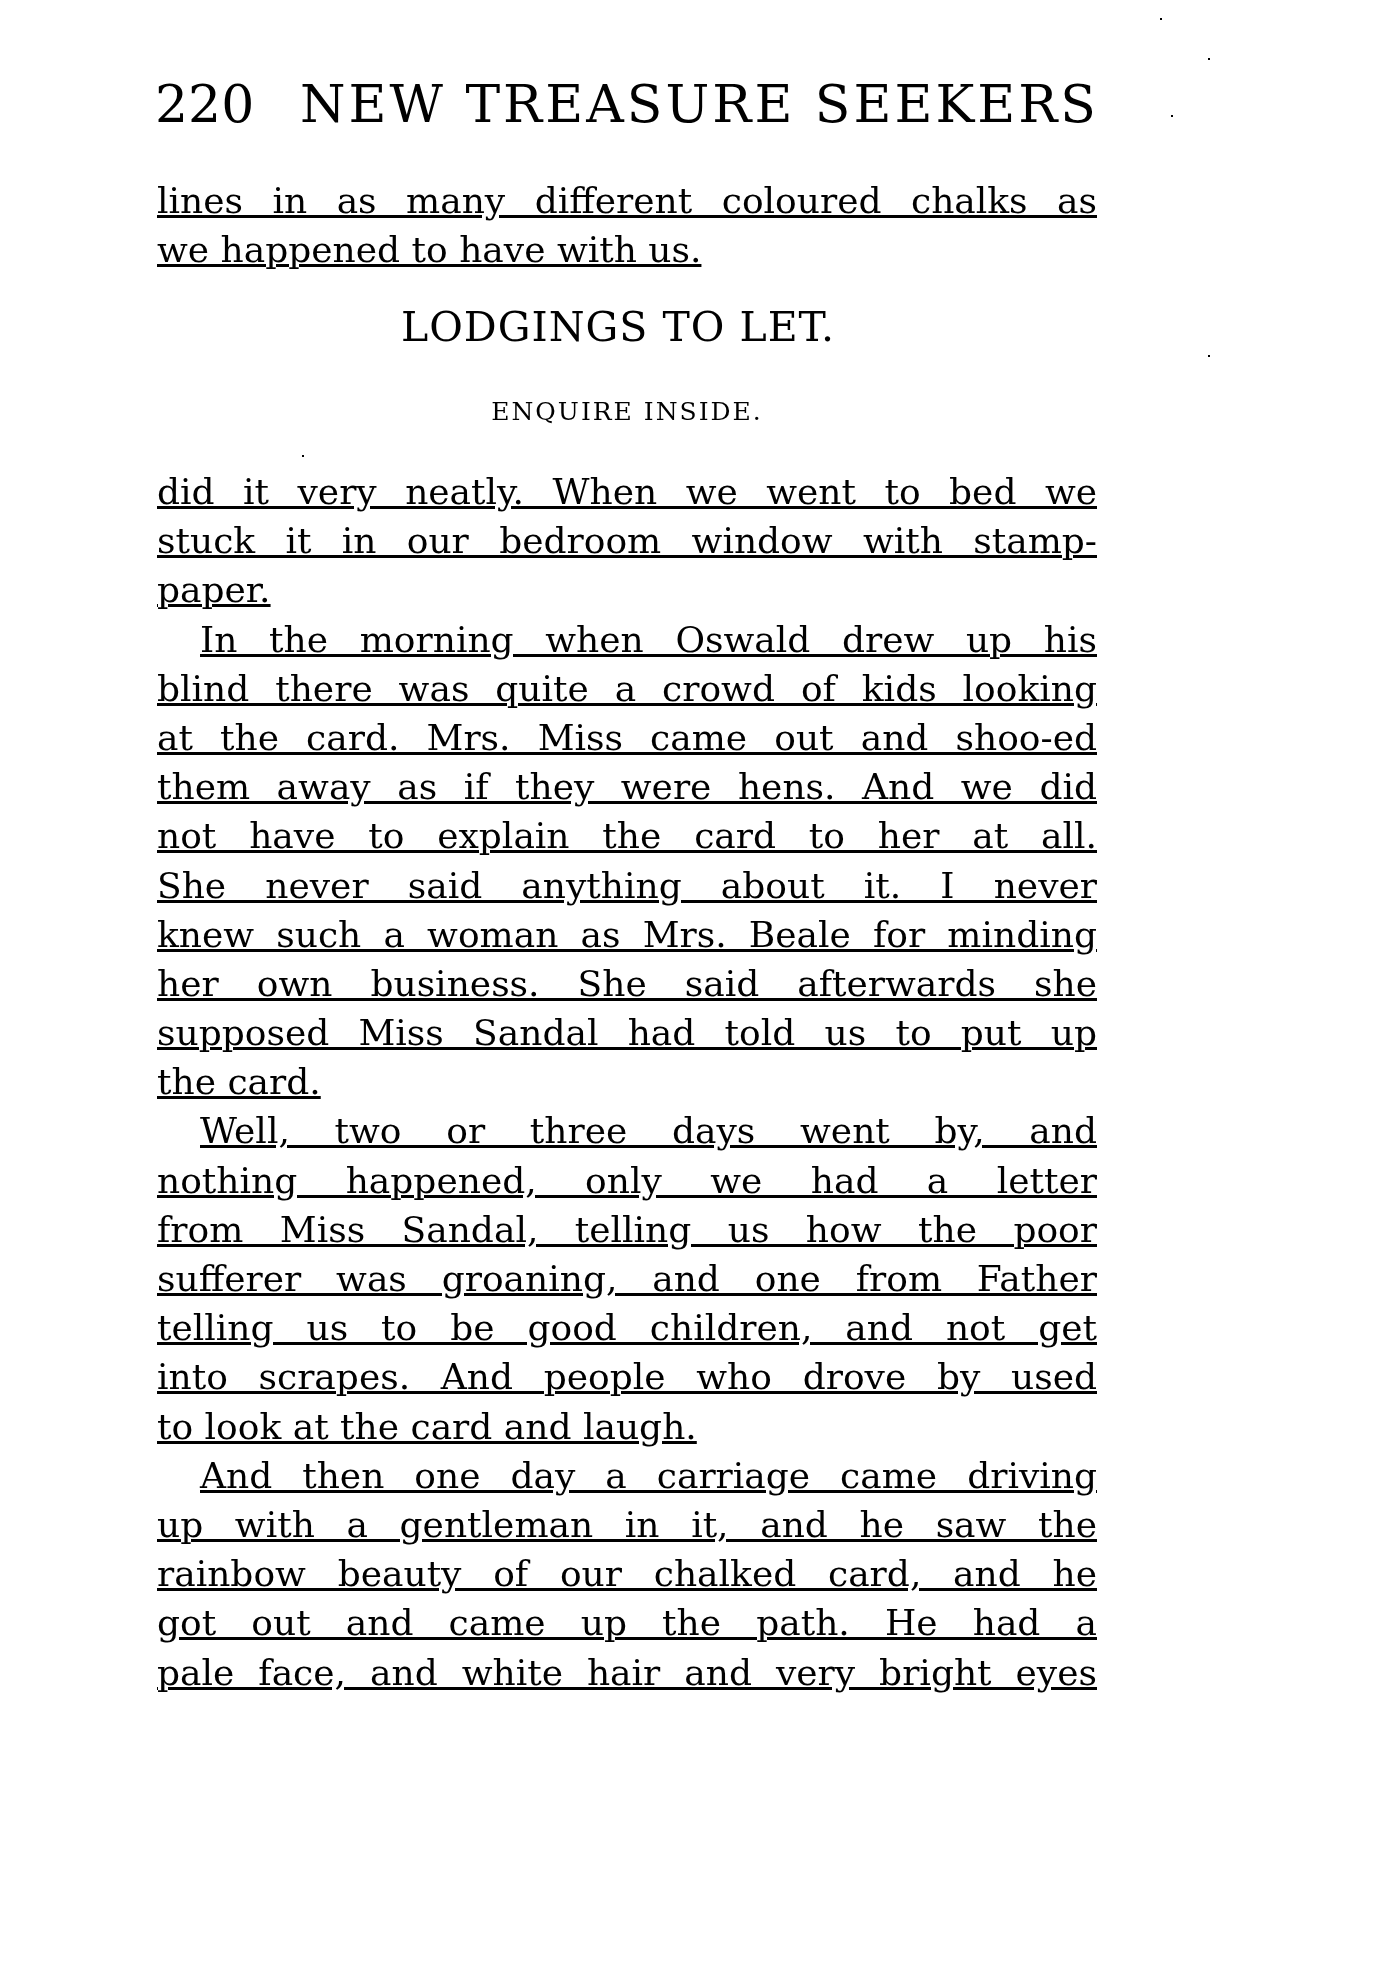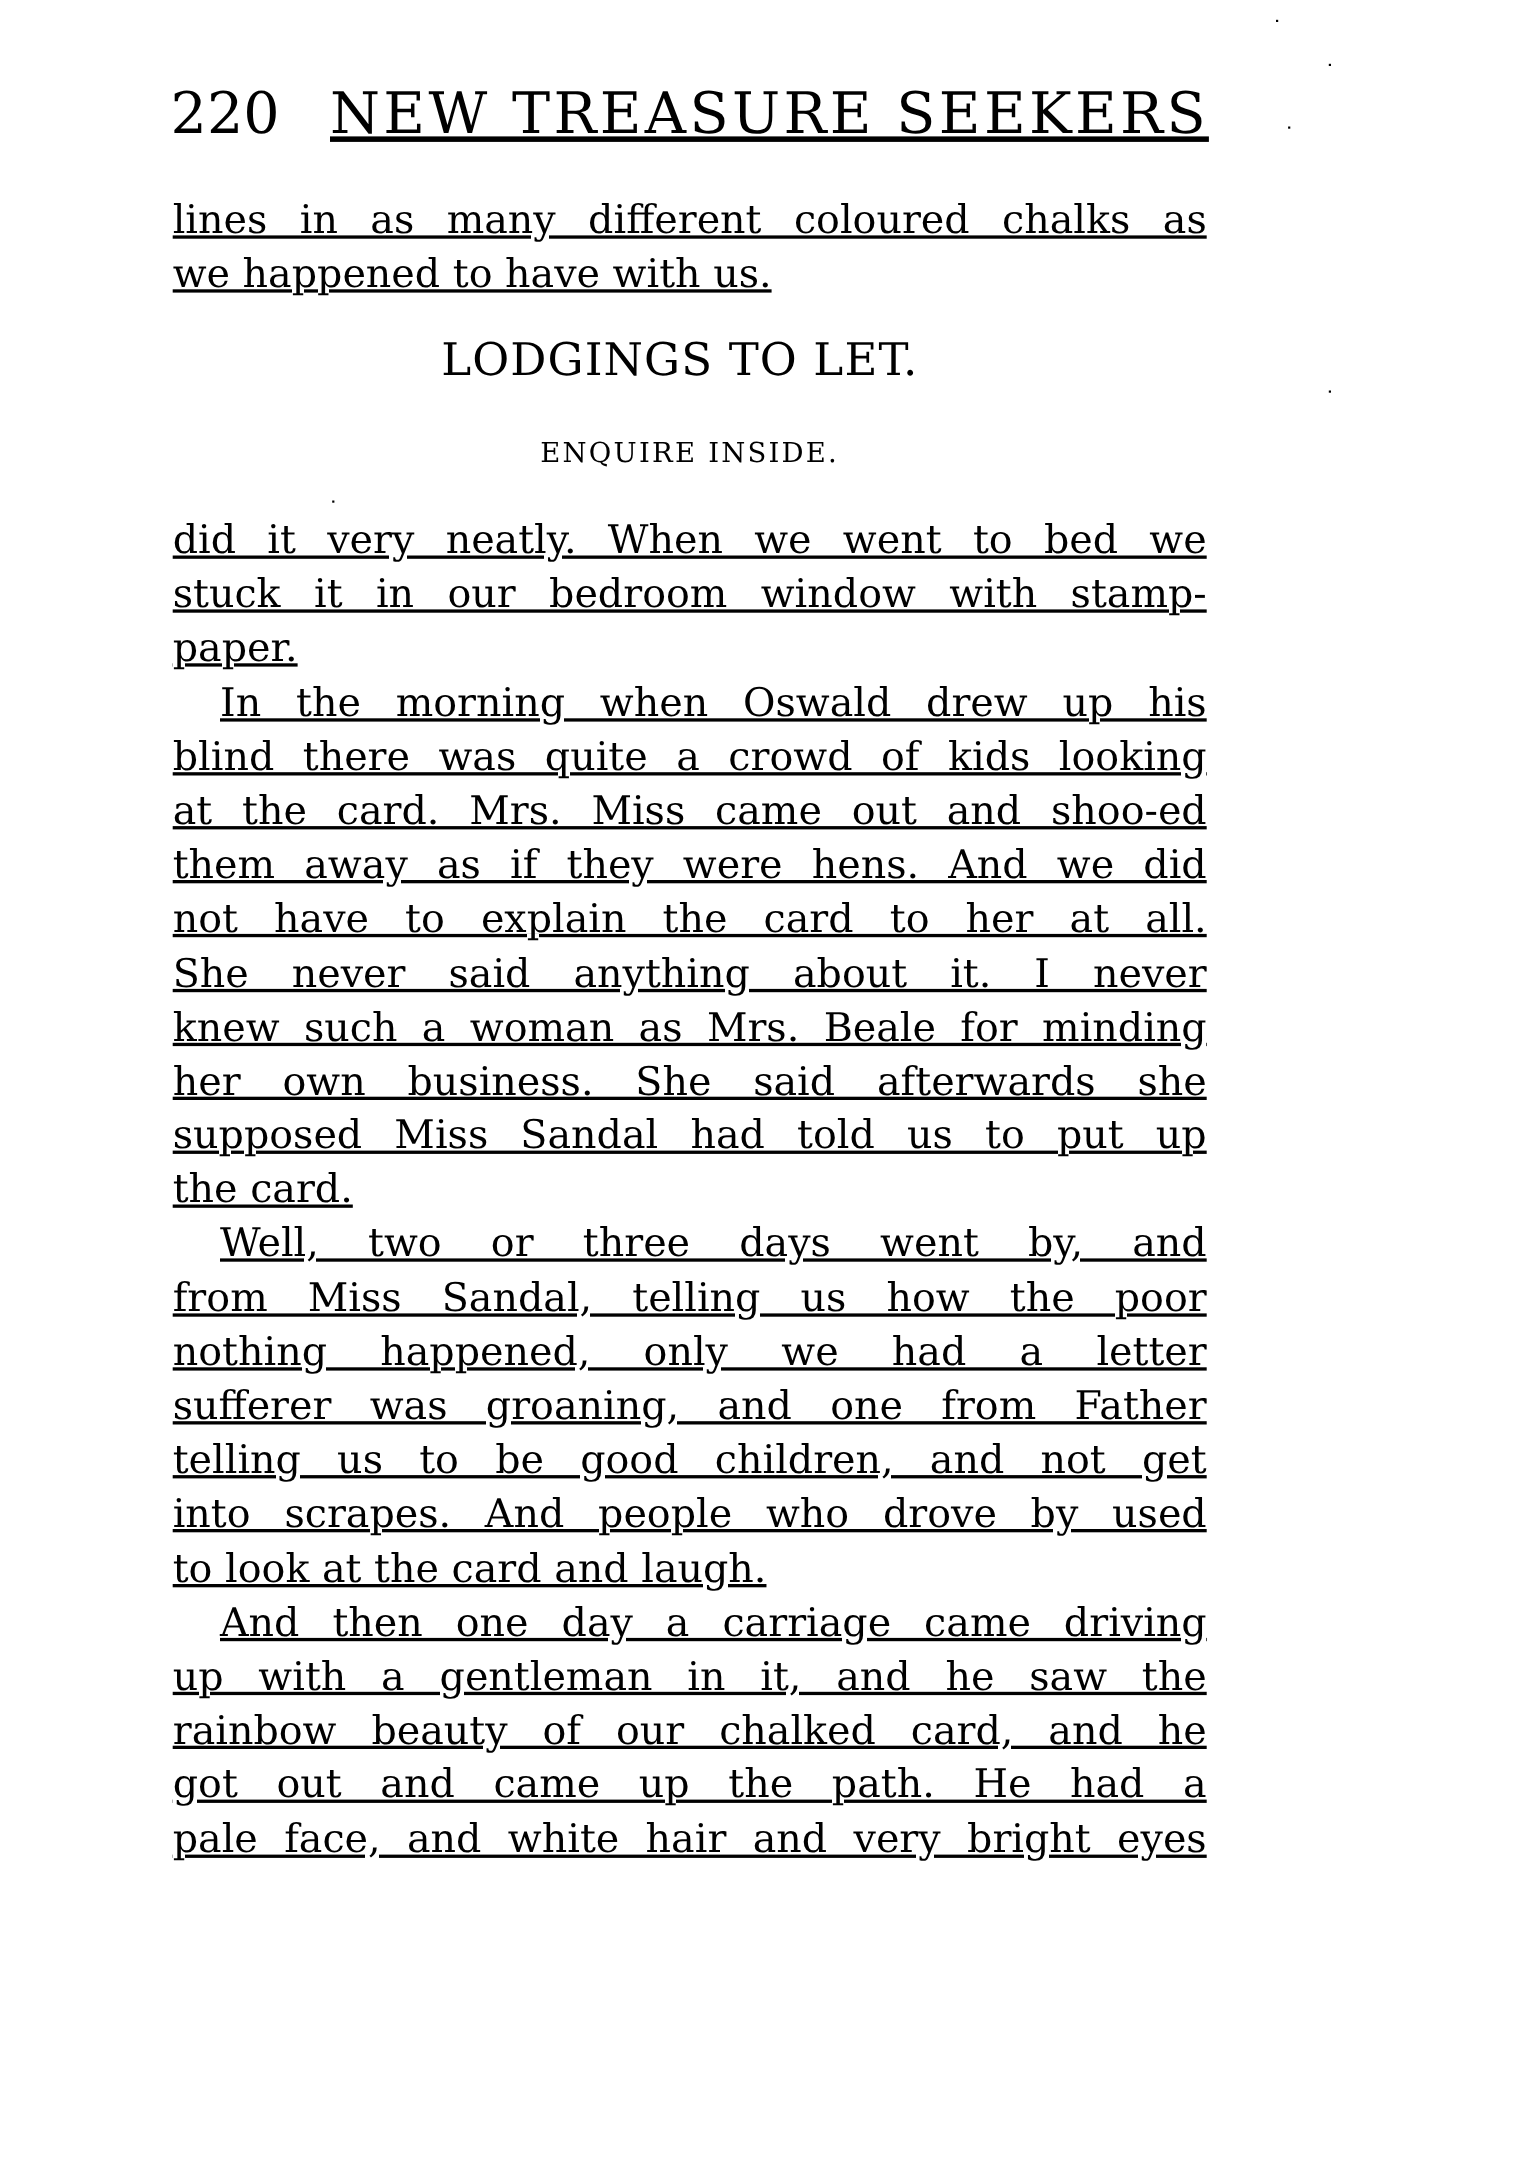--- a/index.html
+++ b/index.html
@@ -1,21 +1,21 @@
 <!DOCTYPE html>
 <html><head>
 <meta charset="utf-8">
 <style>
   html, body { margin: 0; padding: 0; background: #ffffff; }
   body { width: 1385px; height: 1978px; position: relative; overflow: hidden;
          font-family: "DejaVu Serif", "Liberation Serif", serif; color: #000; }
   .abs { position: absolute; white-space: nowrap; }
   .running-head { top: 80px; left: 155px; width: 790px; height: 48px; font-size: 52px; line-height: 48px; text-align: center; }
   .page-num { position: absolute; left: 0; top: 0; }
-  .book-title { position: absolute; left: 145px; top: 0; letter-spacing: 3px; text-decoration: underline; }
+  .book-title { position: absolute; left: 145px; top: 0; letter-spacing: 3px; }
   .sign-title { top: 302px; left: 148px; width: 940px; text-align: center; font-size: 41px; line-height: 50px; letter-spacing: 1px; }
   .sign-sub { top: 395px; left: 157px; width: 940px; text-align: center; font-size: 25px; line-height: 34px; letter-spacing: 2px; }
   .block { position: absolute; left: 157px; width: 940px; font-size: 36px; line-height: 49.2px; text-decoration: underline; }
   .line { display: block; height: 49.2px; text-align: justify; text-align-last: justify; white-space: normal; overflow: visible; }
   .line.last { text-align-last: left; }
   .line.indent { padding-left: 43px; }
   .block-top { top: 176px; }
   .block-main { top: 467px; }
   .speck { position: absolute; width: 2px; height: 2px; background: #000; }
 </style>
@@ -46,22 +46,22 @@
   <span class="line">at the card. Mrs. Miss came out and shoo-ed</span>
   <span class="line">them away as if they were hens. And we did</span>
   <span class="line">not have to explain the card to her at all.</span>
   <span class="line">She never said anything about it. I never</span>
   <span class="line">knew such a woman as Mrs. Beale for minding</span>
   <span class="line">her own business. She said afterwards she</span>
   <span class="line">supposed Miss Sandal had told us to put up</span>
   <span class="line last">the card.</span>
 
   <span class="line indent">Well, two or three days went by, and</span>
+  <span class="line">nothing happened, only we had a letter</span>
   <span class="line">from Miss Sandal, telling us how the poor</span>
-  <span class="line">nothing happened, only we had a letter</span>
   <span class="line">sufferer was groaning, and one from Father</span>
   <span class="line">telling us to be good children, and not get</span>
   <span class="line">into scrapes. And people who drove by used</span>
   <span class="line last">to look at the card and laugh.</span>
 
   <span class="line indent">And then one day a carriage came driving</span>
   <span class="line">up with a gentleman in it, and he saw the</span>
   <span class="line">rainbow beauty of our chalked card, and he</span>
   <span class="line">got out and came up the path. He had a</span>
   <span class="line">pale face, and white hair and very bright eyes</span>

